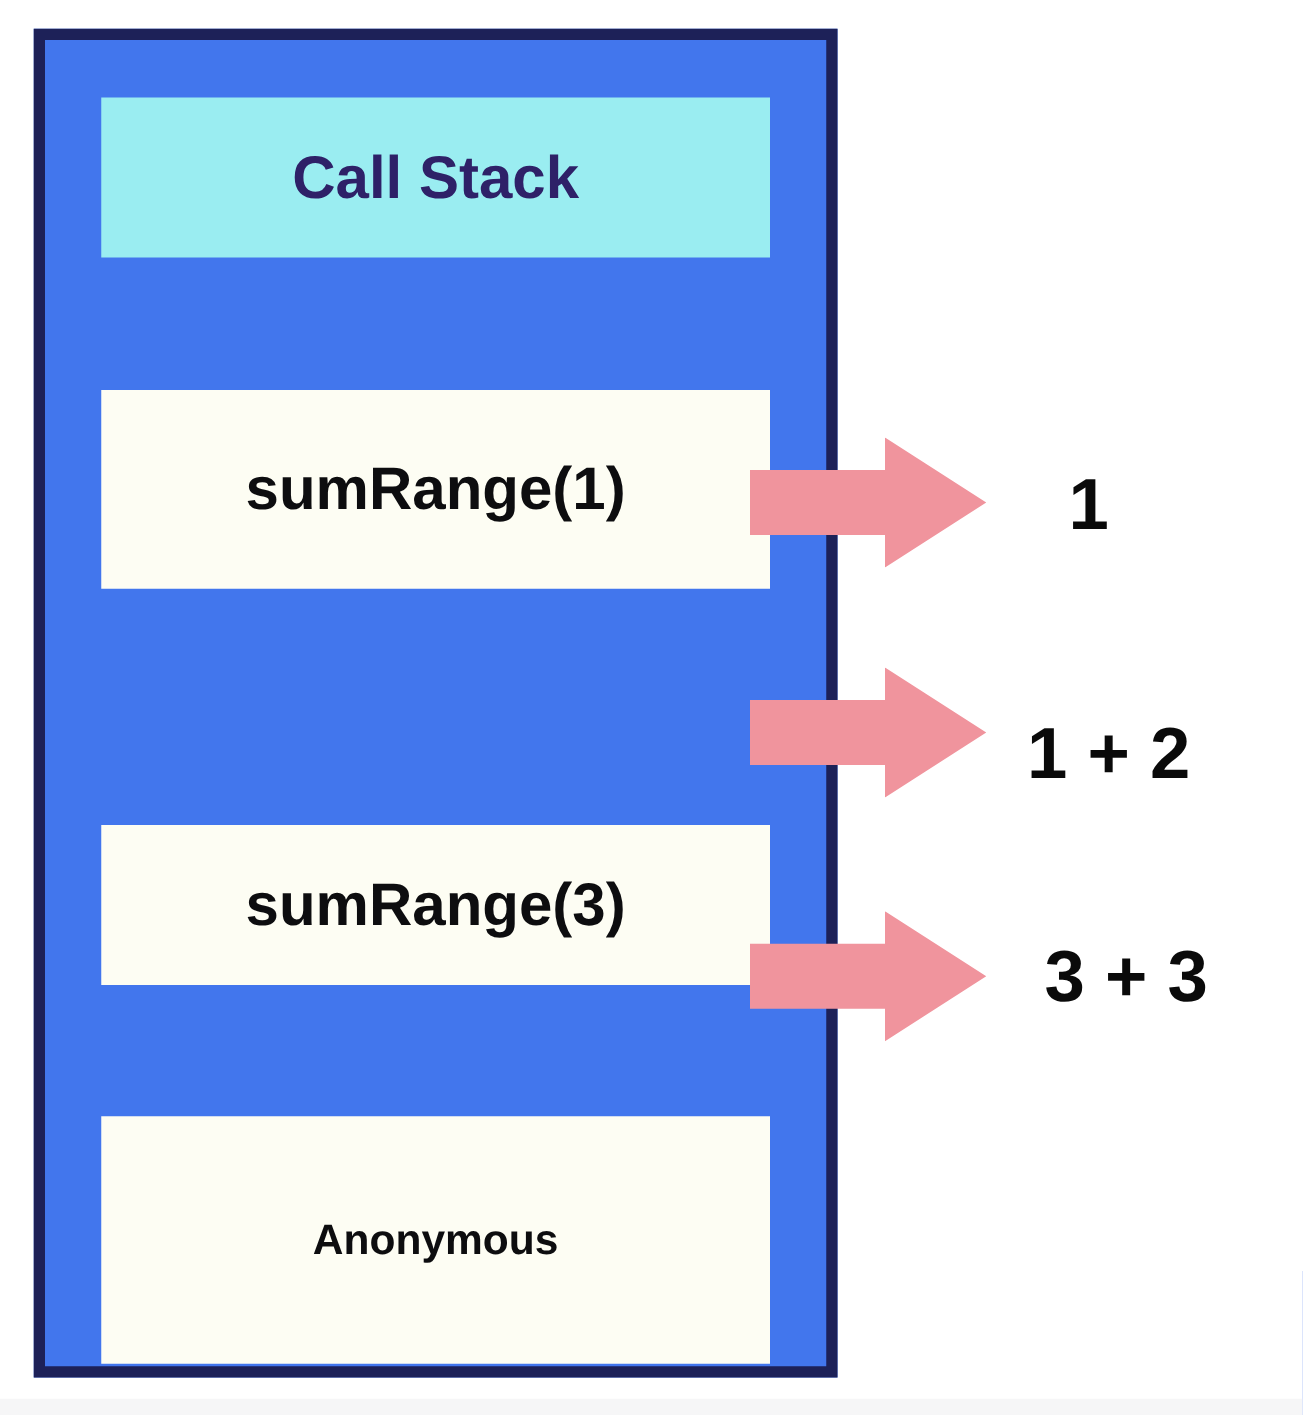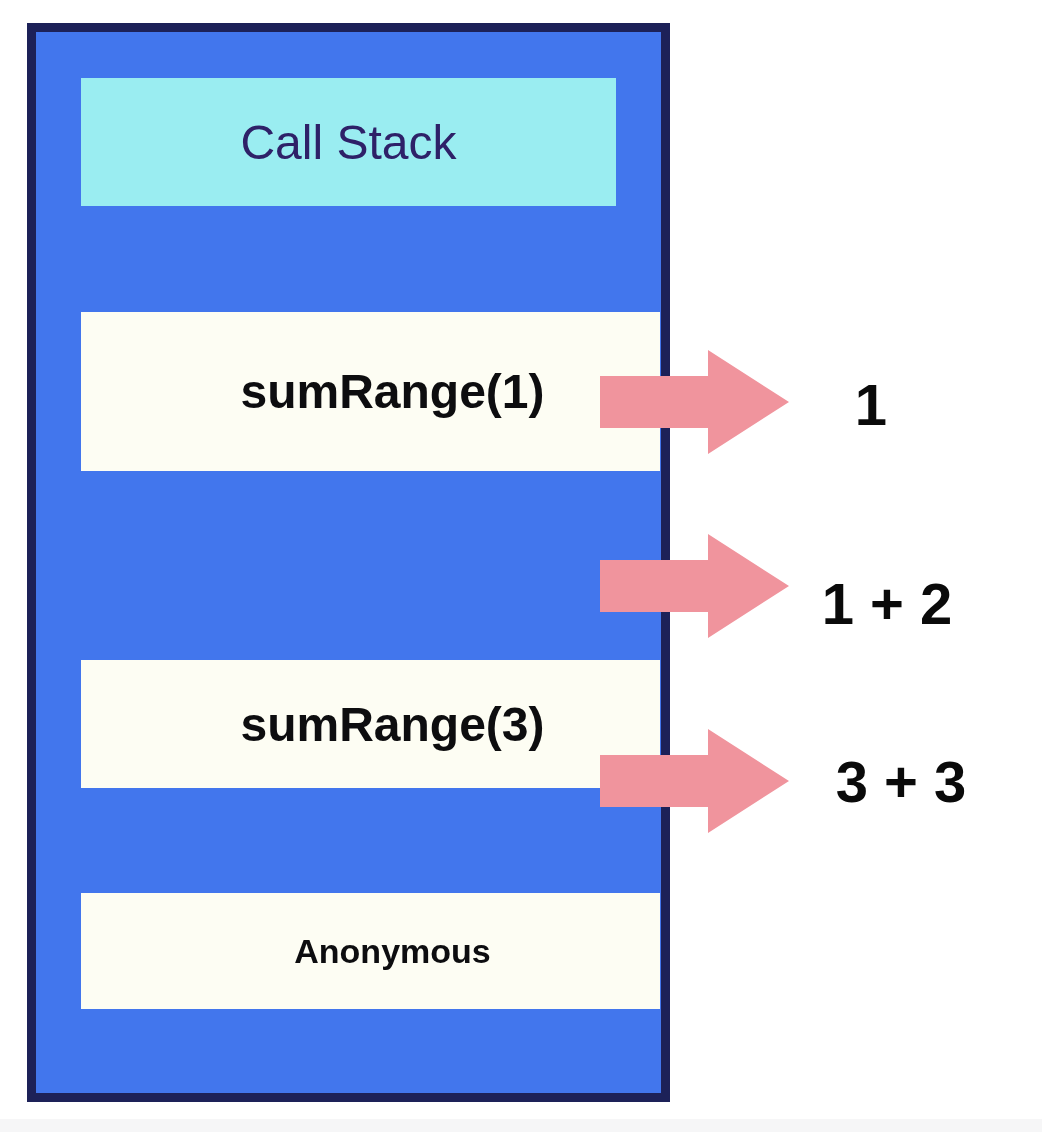--- a/index.html
+++ b/index.html
@@ -39,53 +39,52 @@
     width: 535px;
     height: 128px;
     background: var(--header-bg);
     display: flex;
     align-items: center;
     justify-content: center;
   }
   .header .title {
     color: var(--header-text);
     font-size: 48px;
-    font-weight: 400;
+    font-weight: 700;
     letter-spacing: 0px;
   }
   .frame {
     position: absolute;
     left: 45px;
     width: 535px;
     background: var(--frame-bg);
     display: flex;
     flex-direction: column;
     align-items: center;
     justify-content: center;
     text-align: left;
-    padding-left: 44px;
   }
   .frame .label {
     color: var(--frame-text);
     font-size: 48px;
     font-weight: 700;
     white-space: nowrap;
   }
   .frame.small .label,
   .frame.small .sublabel {
     font-size: 34px;
     line-height: 45px;
     font-weight: 700;
     color: var(--frame-text);
     white-space: nowrap;
   }
   .frame-1 { top: 280px; height: 159px; }
   .frame-2 { top: 473px; height: 150px; }
   .frame-3 { top: 628px; height: 128px; }
-  .frame-4 { top: 861px; height: 116px; }
+  .frame-4 { top: 861px; height: 198px; }
   .arrow {
     position: absolute;
     left: 600px;
     width: 189px;
     height: 104px;
     color: var(--arrow);
   }
   .arrow-1 { top: 350px; }
   .arrow-2 { top: 534px; }
   .arrow-3 { top: 729px; }

